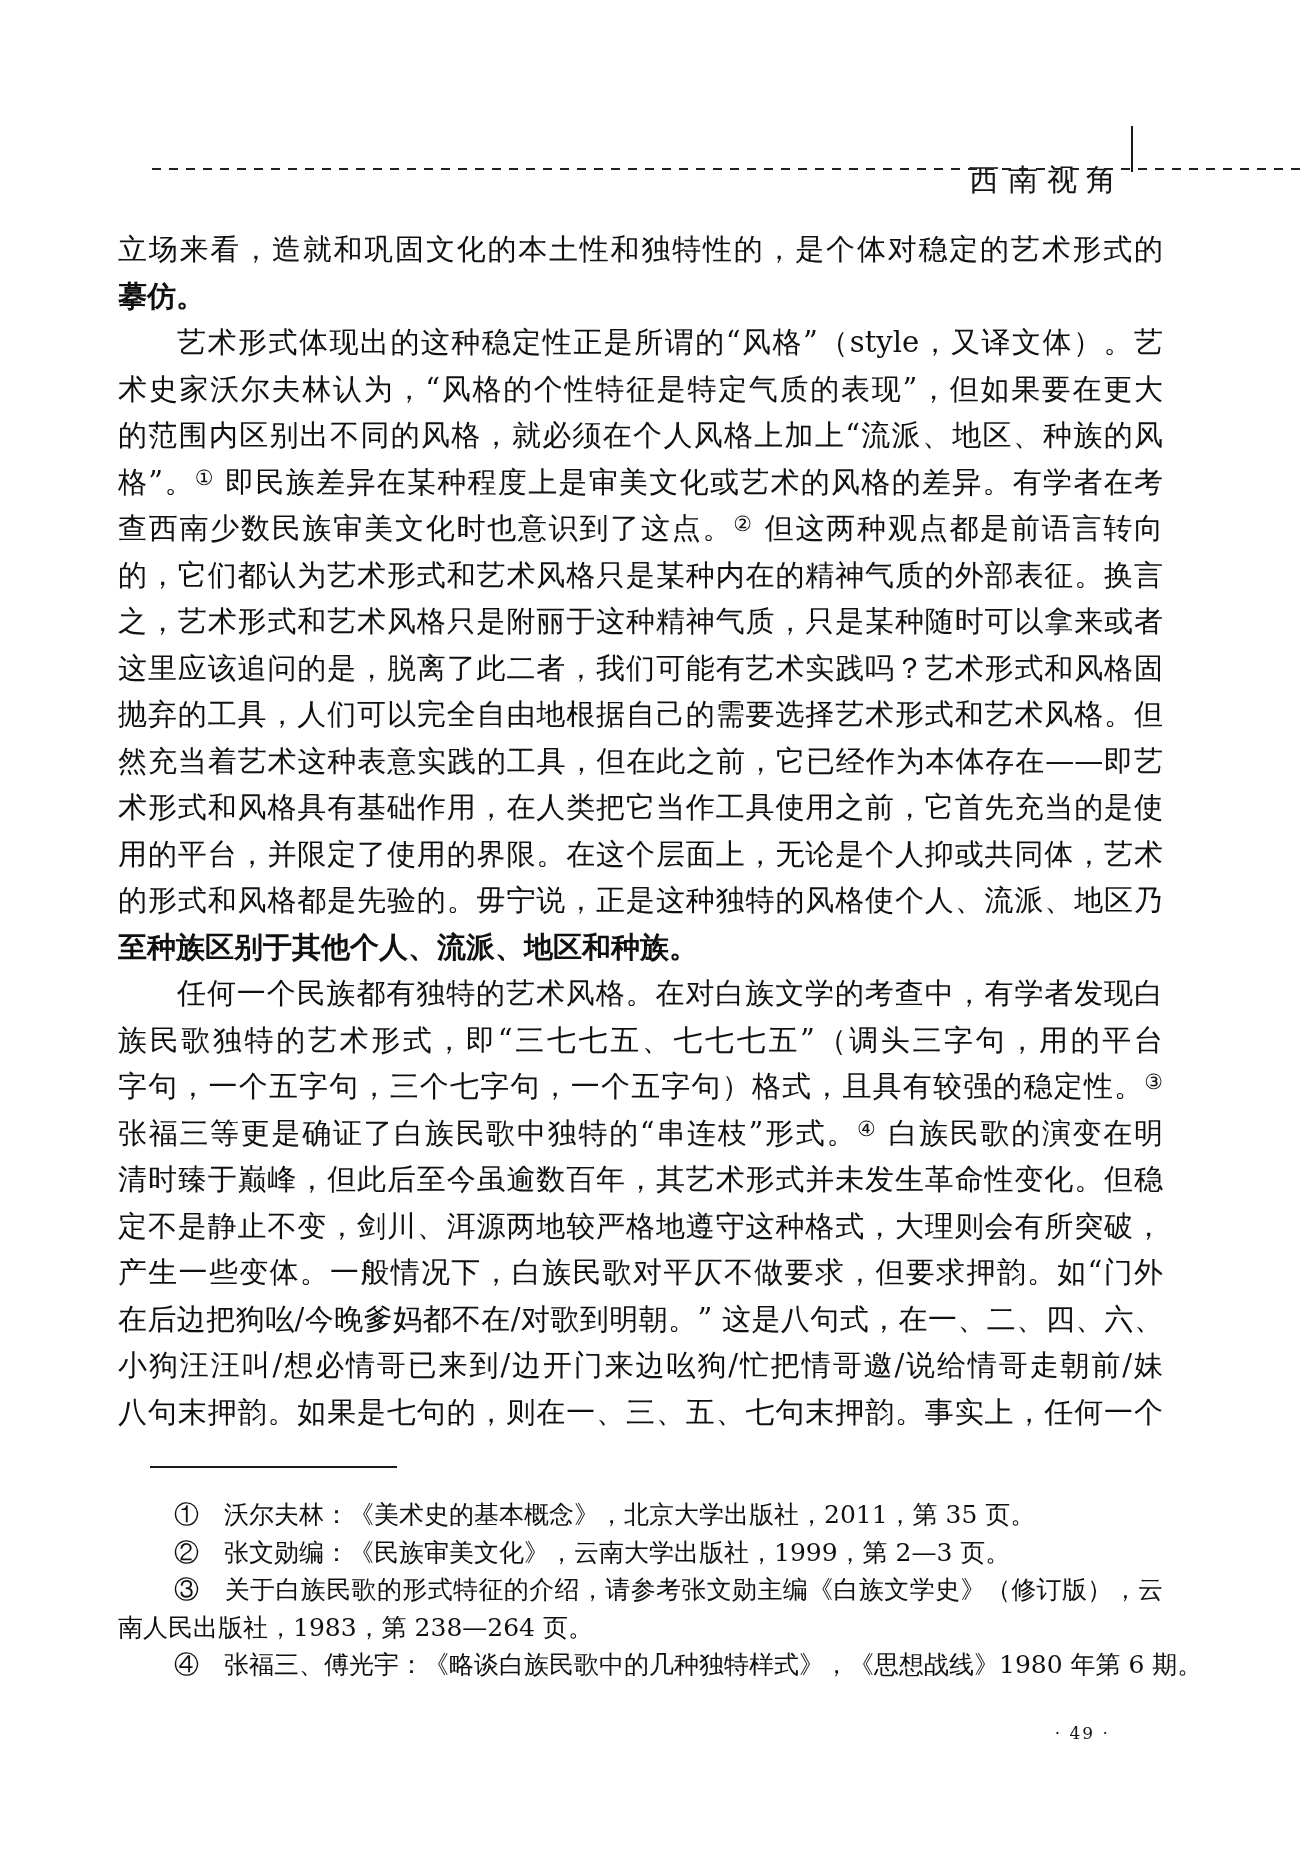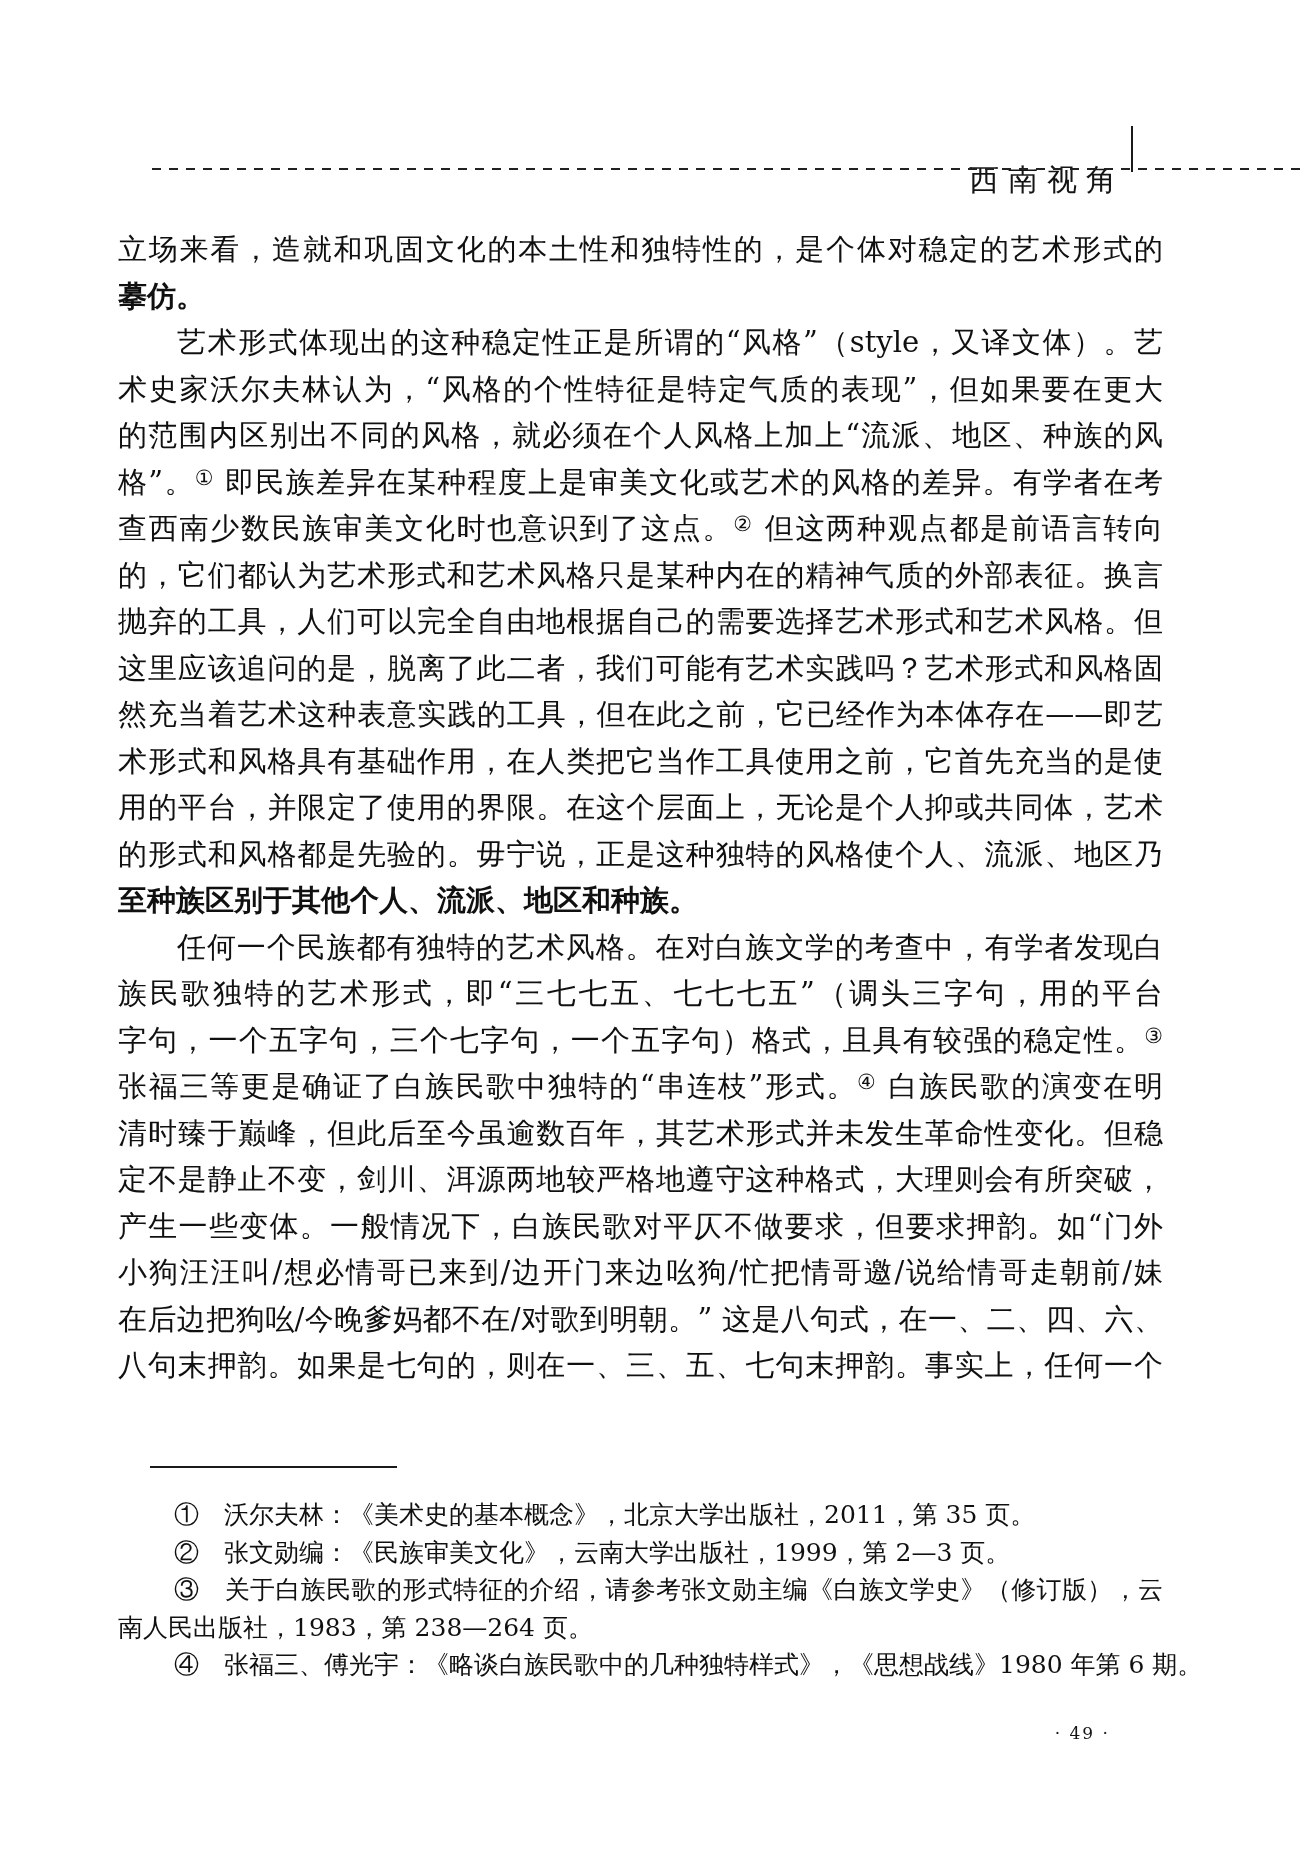--- a/index.html
+++ b/index.html
@@ -58,36 +58,37 @@
 
 <div class="body-text">
     <div class="line">立场来看，造就和巩固文化的本土性和独特性的，是个体对稳定的艺术形式的</div>
     <div class="line paraend">摹仿。</div>
     <div class="line indent">艺术形式体现出的这种稳定性正是所谓的“风格”（style，又译文体）。艺</div>
     <div class="line">术史家沃尔夫林认为，“风格的个性特征是特定气质的表现”，但如果要在更大</div>
     <div class="line">的范围内区别出不同的风格，就必须在个人风格上加上“流派、地区、种族的风</div>
     <div class="line">格”。<sup class="fnref">①</sup> 即民族差异在某种程度上是审美文化或艺术的风格的差异。有学者在考</div>
     <div class="line">查西南少数民族审美文化时也意识到了这点。<sup class="fnref">②</sup> 但这两种观点都是前语言转向</div>
     <div class="line">的，它们都认为艺术形式和艺术风格只是某种内在的精神气质的外部表征。换言</div>
+    <div class="line">之，艺术形式和艺术风格只是附丽于这种精神气质，只是某种随时可以拿来或者</div>
+    <div class="line">这里应该追问的是，脱离了此二者，我们可能有艺术实践吗？艺术形式和风格固</div>
     <div class="line">抛弃的工具，人们可以完全自由地根据自己的需要选择艺术形式和艺术风格。但</div>
-    <div class="line">这里应该追问的是，脱离了此二者，我们可能有艺术实践吗？艺术形式和风格固</div>
     <div class="line">然充当着艺术这种表意实践的工具，但在此之前，它已经作为本体存在——即艺</div>
     <div class="line">术形式和风格具有基础作用，在人类把它当作工具使用之前，它首先充当的是使</div>
     <div class="line">用的平台，并限定了使用的界限。在这个层面上，无论是个人抑或共同体，艺术</div>
     <div class="line">的形式和风格都是先验的。毋宁说，正是这种独特的风格使个人、流派、地区乃</div>
     <div class="line paraend">至种族区别于其他个人、流派、地区和种族。</div>
     <div class="line indent">任何一个民族都有独特的艺术风格。在对白族文学的考查中，有学者发现白</div>
     <div class="line">族民歌独特的艺术形式，即“三七七五、七七七五”（调头三字句，用的平台</div>
     <div class="line">字句，一个五字句，三个七字句，一个五字句）格式，且具有较强的稳定性。<sup class="fnref">③</sup></div>
     <div class="line">张福三等更是确证了白族民歌中独特的“串连枝”形式。<sup class="fnref">④</sup> 白族民歌的演变在明</div>
     <div class="line">清时臻于巅峰，但此后至今虽逾数百年，其艺术形式并未发生革命性变化。但稳</div>
     <div class="line">定不是静止不变，剑川、洱源两地较严格地遵守这种格式，大理则会有所突破，</div>
     <div class="line">产生一些变体。一般情况下，白族民歌对平仄不做要求，但要求押韵。如“门外</div>
+    <div class="line">在后边把狗吆/今晚爹妈都不在/对歌到明朝。” 这是八句式，在一、二、四、六、</div>
     <div class="line">小狗汪汪叫/想必情哥已来到/边开门来边吆狗/忙把情哥邀/说给情哥走朝前/妹</div>
-    <div class="line">在后边把狗吆/今晚爹妈都不在/对歌到明朝。” 这是八句式，在一、二、四、六、</div>
     <div class="line">八句末押韵。如果是七句的，则在一、三、五、七句末押韵。事实上，任何一个</div>
   </div>
 
 <div class="fn-rule"></div>
 <div class="footnotes">
     <div class="fn-line indent">①　沃尔夫林：《美术史的基本概念》，北京大学出版社，2011，第 35 页。</div>
     <div class="fn-line indent">②　张文勋编：《民族审美文化》，云南大学出版社，1999，第 2—3 页。</div>
     <div class="fn-line indent jfull">③　关于白族民歌的形式特征的介绍，请参考张文勋主编《白族文学史》（修订版），云</div>
     <div class="fn-line">南人民出版社，1983，第 238—264 页。</div>
     <div class="fn-line indent">④　张福三、傅光宇：《略谈白族民歌中的几种独特样式》，《思想战线》1980 年第 6 期。</div>

